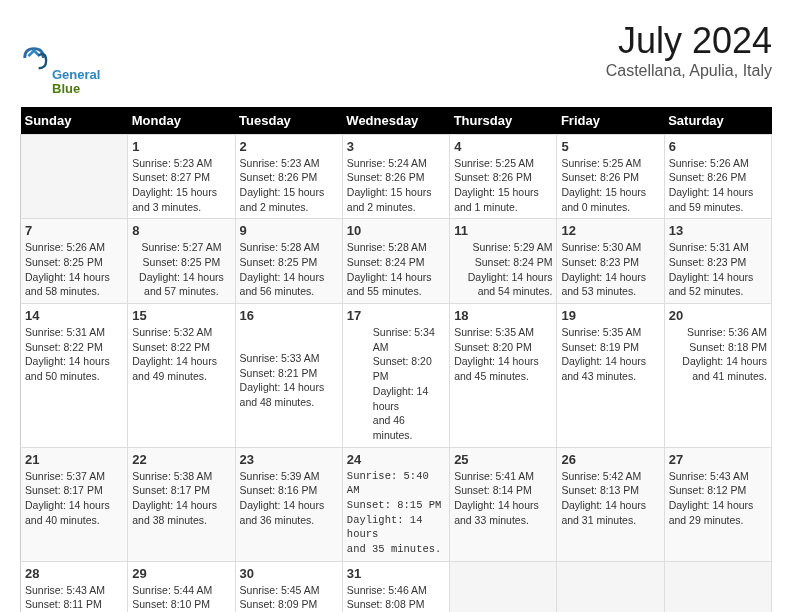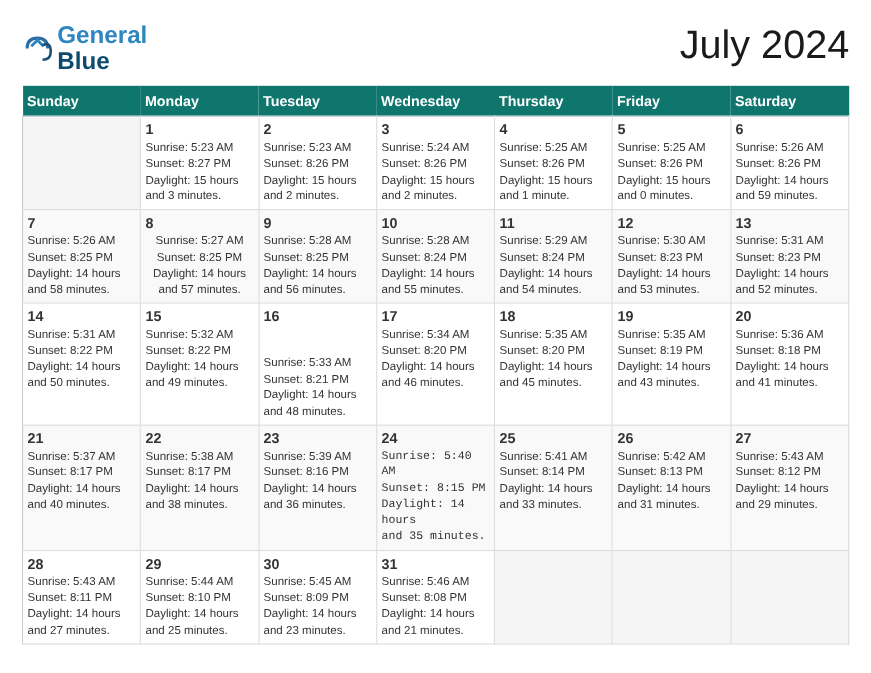--- a/index.html
+++ b/index.html
@@ -14,24 +14,25 @@
       display: flex;
       justify-content: space-between;
       align-items: flex-start;
       margin-bottom: 10px;
     }
     .logo {
       display: flex;
       align-items: center;
     }
     .logo-text {
-      font-size: 22px;
+      font-size: 13px;
       font-weight: bold;
       color: #1a5276;
       line-height: 1.1;
+      margin-top: 48px;
     }
     .logo-text span {
       color: #2e86c1;
     }
     .logo-icon {
       width: 28px;
       height: 28px;
       margin-right: 4px;
     }
     .title-section {
@@ -45,21 +46,21 @@
     .location {
       font-size: 16px;
       color: #555;
     }
     table {
       width: 100%;
       border-collapse: collapse;
       font-size: 11px;
     }
     thead tr th {
-      background-color: #0f766e;
+      background-color: #000000;
       color: white;
       padding: 6px 4px;
       text-align: left;
       font-size: 13px;
       font-weight: bold;
     }
     tbody tr td {
       border: 1px solid #ddd;
       padding: 4px;
       vertical-align: top;
@@ -91,25 +92,26 @@
 
 <div class="header-section">
   <div class="logo">
     <svg class="logo-icon" viewBox="0 0 30 30" xmlns="http://www.w3.org/2000/svg">
       <path d="M5 15 Q5 5 15 5 Q25 5 25 15" stroke="#2e6da4" stroke-width="3" fill="none"></path>
       <path d="M15 5 L22 12 L20 14 L15 9 L10 14 L8 12 Z" fill="#2e86c1"></path>
       <path d="M20 12 Q28 8 28 18 Q28 26 20 26" stroke="#1a5276" stroke-width="2.5" fill="none"></path>
     </svg>
     <div class="logo-text">
       <div><span>General</span></div>
-      <div><span style="color:#0c4a6e">Blue</span></div>
+      <div><span style="color:#4d7c0f">Blue</span></div>
     </div>
   </div>
   <div class="title-section">
     <div class="month-year">July 2024</div>
+    <div class="location">Castellana, Apulia, Italy</div>
   </div>
 </div>
 
 <table>
   <thead>
     <tr>
     <th>Sunday</th>
         <th>Monday</th>
         <th>Tuesday</th>
         <th>Wednesday</th>
@@ -188,21 +190,21 @@
         </td>
         <td>
           <span class="day-number">10</span>
           <div class="cell-content" style="white-space: pre-line;">Sunrise: 5:28 AM
 Sunset: 8:24 PM
 Daylight: 14 hours
 and 55 minutes.</div>
         </td>
         <td>
           <span class="day-number">11</span>
-          <div class="cell-content" style="white-space: pre-line;">Sunrise: 5:29 AM
+          <div class="cell-content" style="white-space: pre-line; text-align: right;">Sunrise: 5:29 AM
 Sunset: 8:24 PM
 Daylight: 14 hours
 and 54 minutes.</div>
         </td>
         <td>
           <span class="day-number">12</span>
           <div class="cell-content" style="white-space: pre-line;">Sunrise: 5:30 AM
 Sunset: 8:23 PM
 Daylight: 14 hours
 and 53 minutes.</div>
@@ -232,42 +234,42 @@
         </td>
         <td>
           <span class="day-number">16</span>
           <div class="cell-content" style="white-space: pre-line; margin-top: 28px;">Sunrise: 5:33 AM
 Sunset: 8:21 PM
 Daylight: 14 hours
 and 48 minutes.</div>
         </td>
         <td>
           <span class="day-number">17</span>
-          <div class="cell-content" style="white-space: pre-line;">Sunrise: 5:34 AM
+          <div class="cell-content" style="white-space: pre-line; margin-left: 26px;">Sunrise: 5:34 AM
 Sunset: 8:20 PM
 Daylight: 14 hours
 and 46 minutes.</div>
         </td>
         <td>
           <span class="day-number">18</span>
           <div class="cell-content" style="white-space: pre-line;">Sunrise: 5:35 AM
 Sunset: 8:20 PM
 Daylight: 14 hours
 and 45 minutes.</div>
         </td>
         <td>
           <span class="day-number">19</span>
           <div class="cell-content" style="white-space: pre-line;">Sunrise: 5:35 AM
 Sunset: 8:19 PM
 Daylight: 14 hours
 and 43 minutes.</div>
         </td>
         <td>
           <span class="day-number">20</span>
-          <div class="cell-content" style="white-space: pre-line;">Sunrise: 5:36 AM
+          <div class="cell-content" style="white-space: pre-line; text-align: right;">Sunrise: 5:36 AM
 Sunset: 8:18 PM
 Daylight: 14 hours
 and 41 minutes.</div>
         </td>
       </tr>
       <tr>
         <td>
           <span class="day-number">21</span>
           <div class="cell-content" style="white-space: pre-line;">Sunrise: 5:37 AM
 Sunset: 8:17 PM

